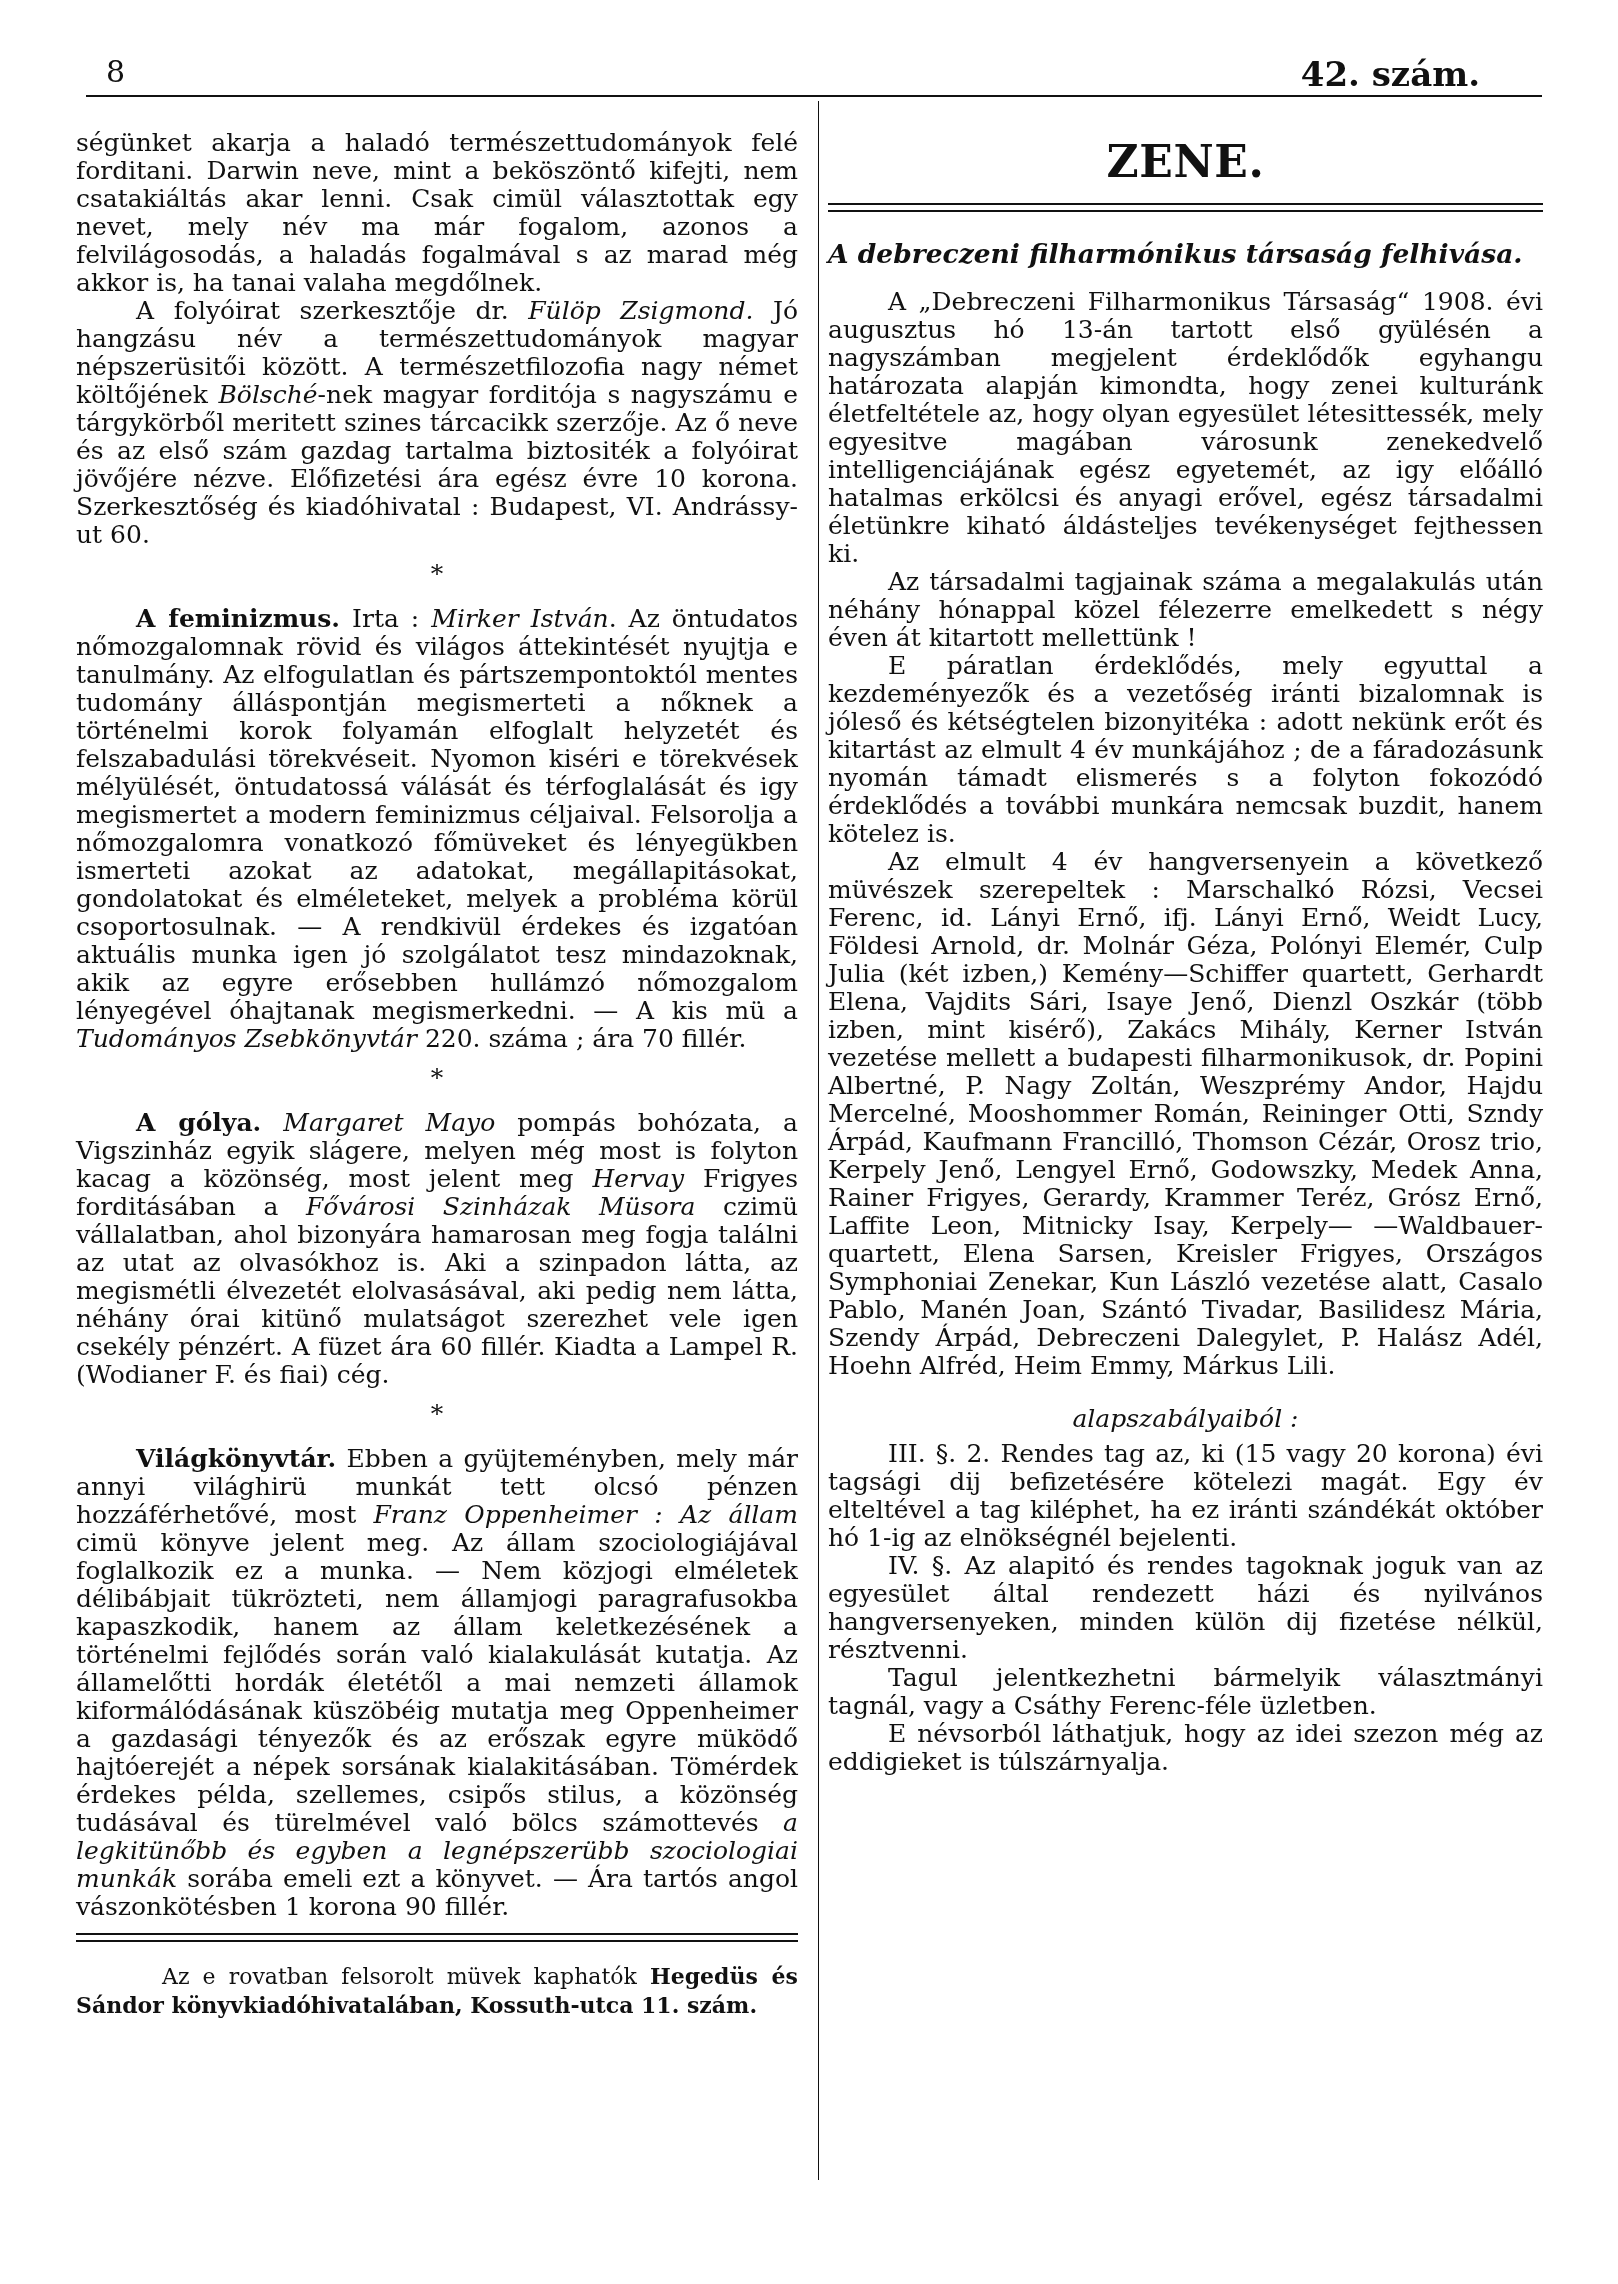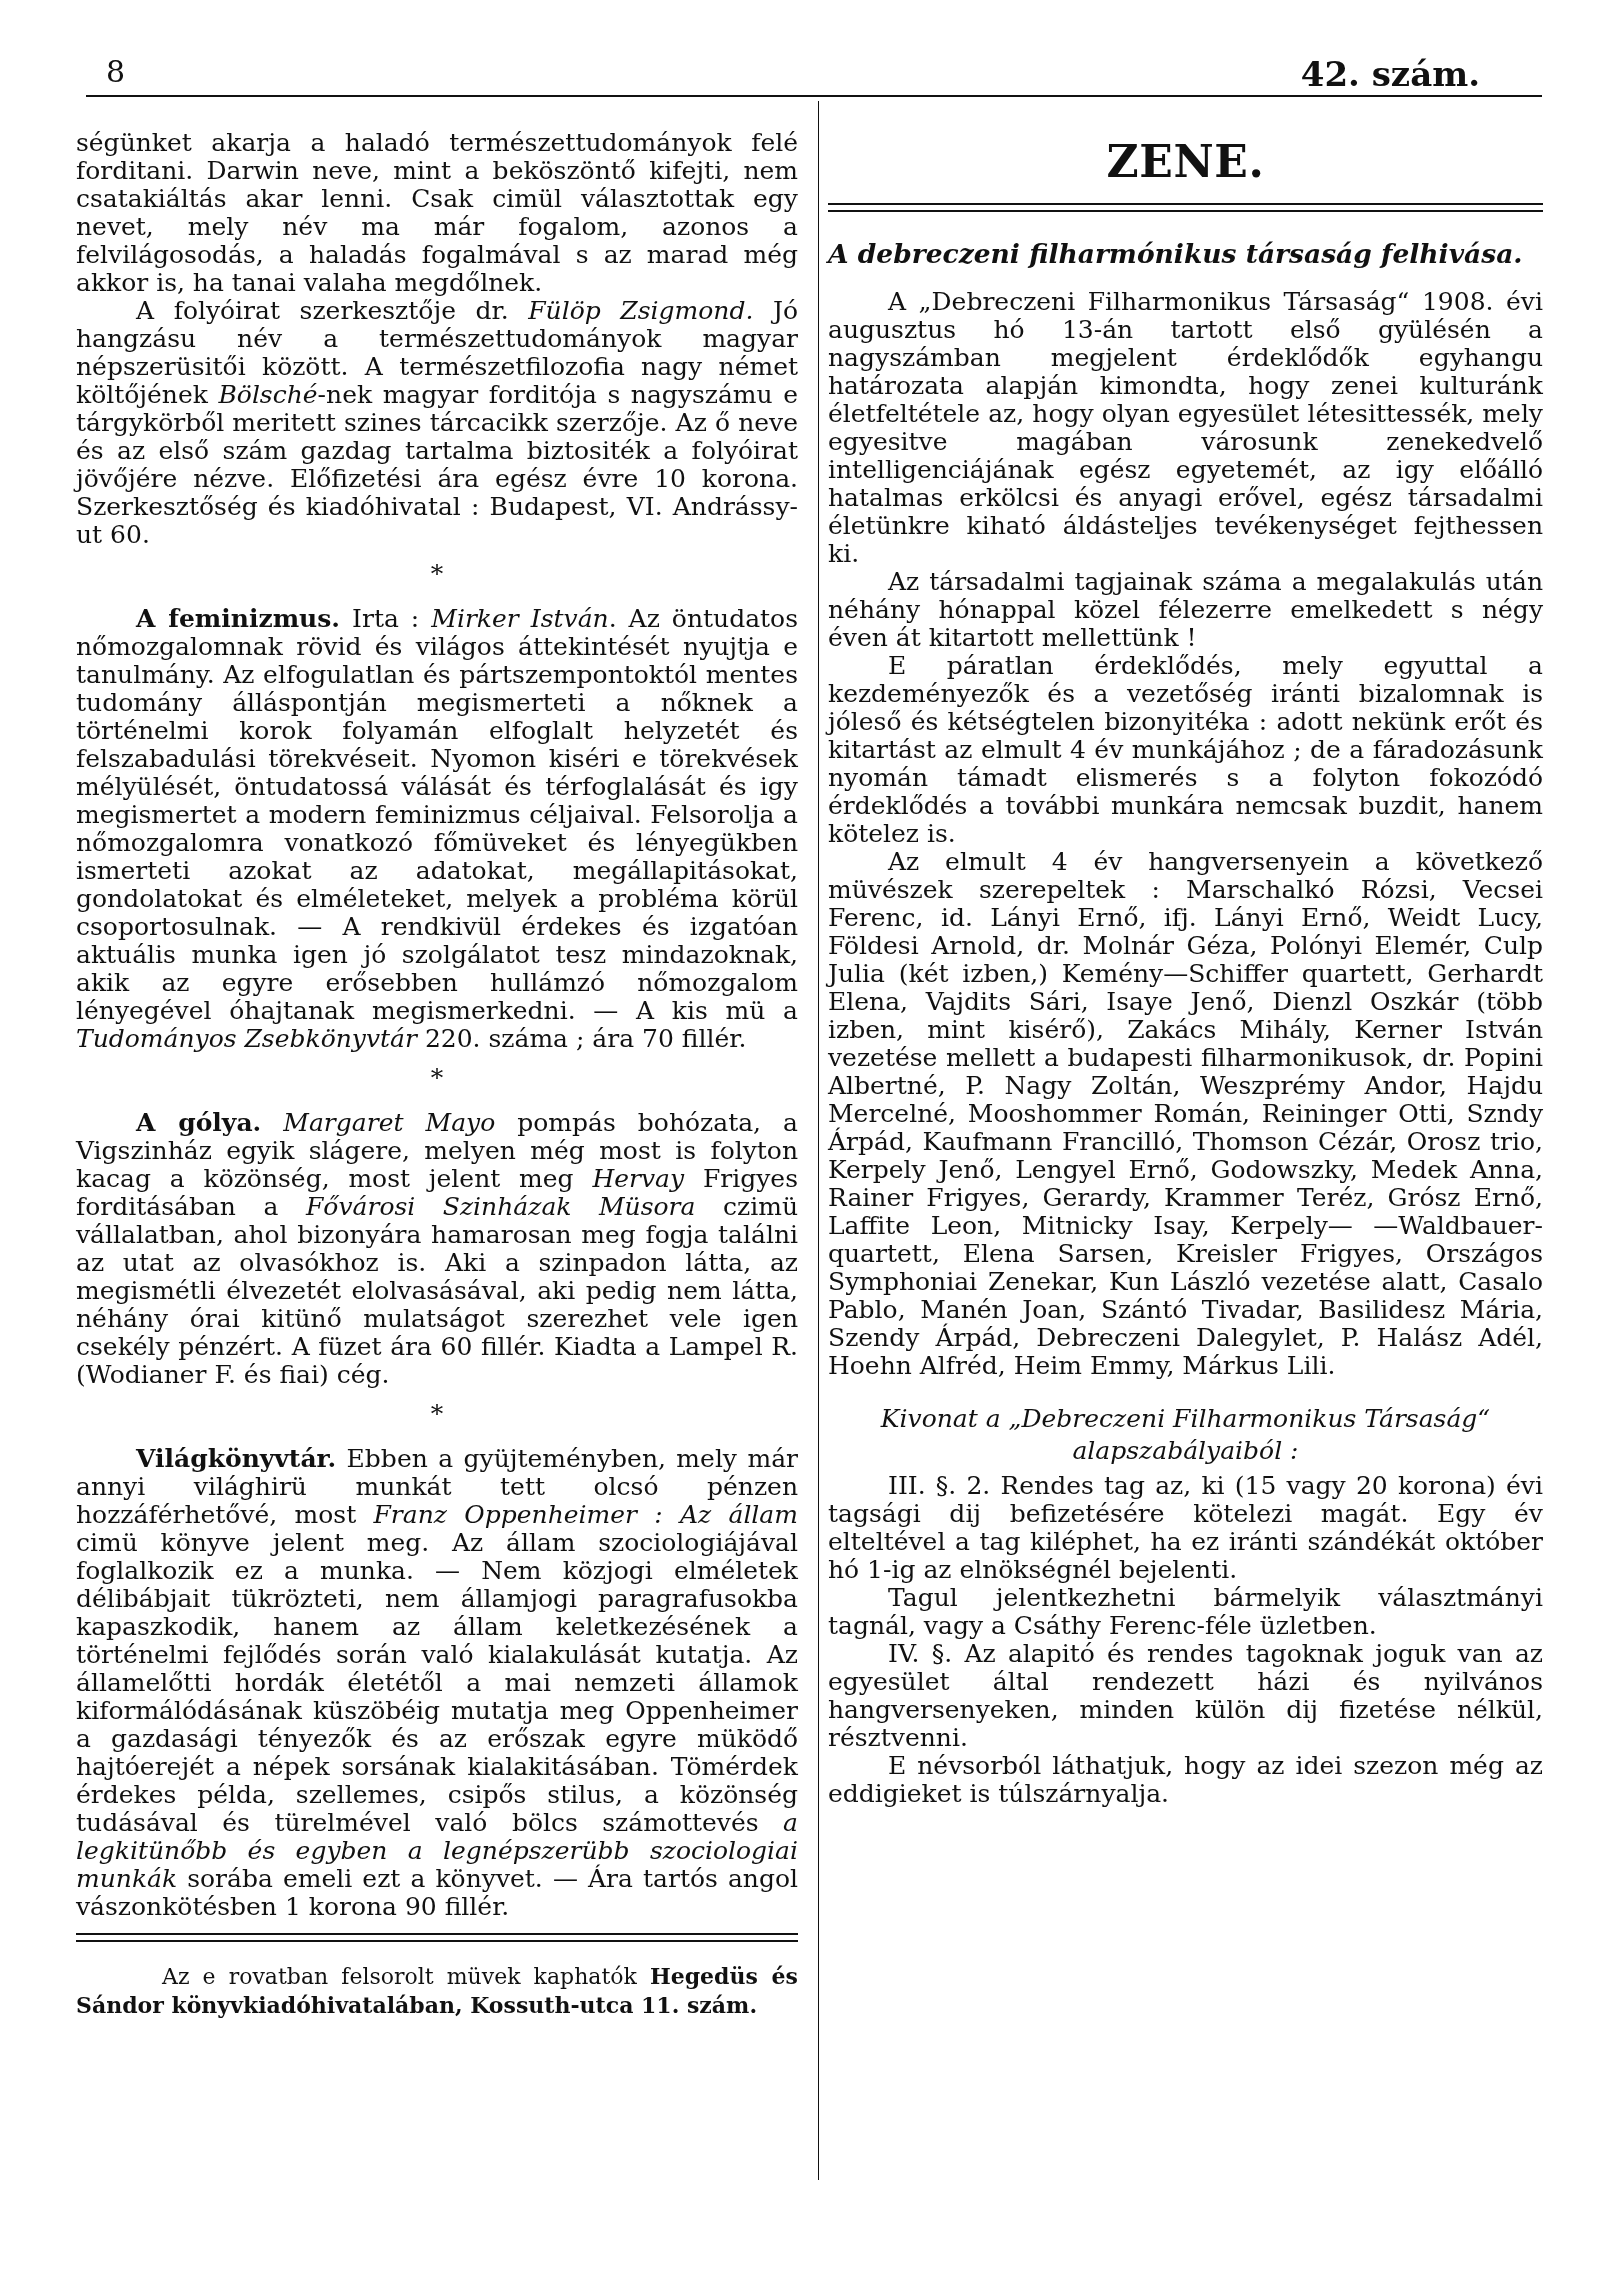--- a/index.html
+++ b/index.html
@@ -66,23 +66,22 @@
   <div class="zene-title">ZENE.</div>
   <div class="double-rule"></div>
   <div class="art-title">A debreczeni filharmónikus társaság felhivása.</div>
 
   <p class="ind">A „Debreczeni Filharmonikus Társaság“ 1908. évi augusztus hó 13-án tartott első gyülésén a nagyszámban megjelent érdeklődők egyhangu határozata alapján kimondta, hogy zenei kulturánk életfeltétele az, hogy olyan egyesület létesittessék, mely egyesitve magában városunk zenekedvelő intelligenciájának egész egyetemét, az igy előálló hatalmas erkölcsi és anyagi erővel, egész társadalmi életünkre kiható áldásteljes tevékenységet fejthessen ki.</p>
   <p class="ind">Az társadalmi tagjainak száma a megalakulás után néhány hónappal közel félezerre emelkedett s négy éven át kitartott mellettünk !</p>
   <p class="ind">E páratlan érdeklődés, mely egyuttal a kezdeményezők és a vezetőség iránti bizalomnak is jóleső és kétségtelen bizonyitéka : adott nekünk erőt és kitartást az elmult 4 év munkájához ; de a fáradozásunk nyomán támadt elismerés s a folyton fokozódó érdeklődés a további munkára nemcsak buzdit, hanem kötelez is.</p>
   <p class="ind">Az elmult 4 év hangversenyein a következő müvészek szerepeltek : Marschalkó Rózsi, Vecsei Ferenc, id. Lányi Ernő, ifj. Lányi Ernő, Weidt Lucy, Földesi Arnold, dr. Molnár Géza, Polónyi Elemér, Culp Julia (két izben,) Kemény—Schiffer quartett, Gerhardt Elena, Vajdits Sári, Isaye Jenő, Dienzl Oszkár (több izben, mint kisérő), Zakács Mihály, Kerner István vezetése mellett a budapesti filharmonikusok, dr. Popini Albertné, P. Nagy Zoltán, Weszprémy Andor, Hajdu Mercelné, Mooshommer Román, Reininger Otti, Szndy Árpád, Kaufmann Francilló, Thomson Cézár, Orosz trio, Kerpely Jenő, Lengyel Ernő, Godowszky, Medek Anna, Rainer Frigyes, Gerardy, Krammer Teréz, Grósz Ernő, Laffite Leon, Mitnicky Isay, Kerpely— —Waldbauer-quartett, Elena Sarsen, Kreisler Frigyes, Országos Symphoniai Zenekar, Kun László vezetése alatt, Casalo Pablo, Manén Joan, Szántó Tivadar, Basilidesz Mária, Szendy Árpád, Debreczeni Dalegylet, P. Halász Adél, Hoehn Alfréd, Heim Emmy, Márkus Lili.</p>
 
   <div class="sub-heading">
-    <div>Kivonat a „Debreczeni Filharmonikus Társaság“</div>
     <div>alapszabályaiból :</div>
   </div>
 
   <p class="ind">III. §. 2. Rendes tag az, ki (15 vagy 20 korona) évi tagsági dij befizetésére kötelezi magát. Egy év elteltével a tag kiléphet, ha ez iránti szándékát október hó 1-ig az elnökségnél bejelenti.</p>
+  <p class="ind">IV. §. Az alapitó és rendes tagoknak joguk van az egyesület által rendezett házi és nyilvános hangversenyeken, minden külön dij fizetése nélkül, résztvenni.</p>
   <p class="ind">Tagul jelentkezhetni bármelyik választmányi tagnál, vagy a Csáthy Ferenc-féle üzletben.</p>
-  <p class="ind">IV. §. Az alapitó és rendes tagoknak joguk van az egyesület által rendezett házi és nyilvános hangversenyeken, minden külön dij fizetése nélkül, résztvenni.</p>
   <p class="ind">E névsorból láthatjuk, hogy az idei szezon még az eddigieket is túlszárnyalja.</p>
 
 </div>
 
 
 </body></html>

